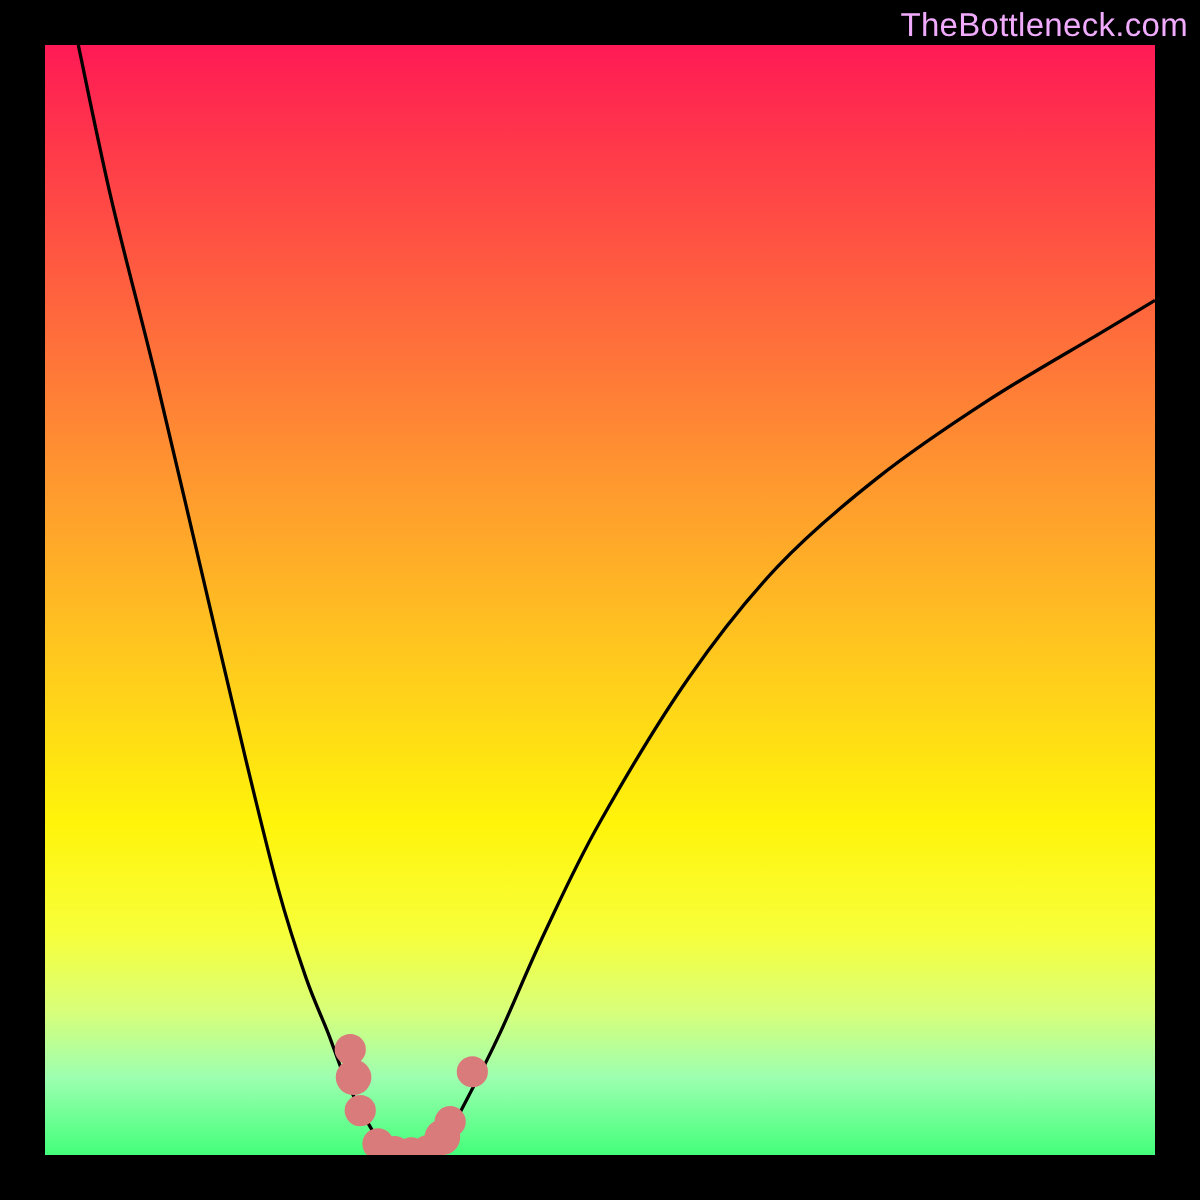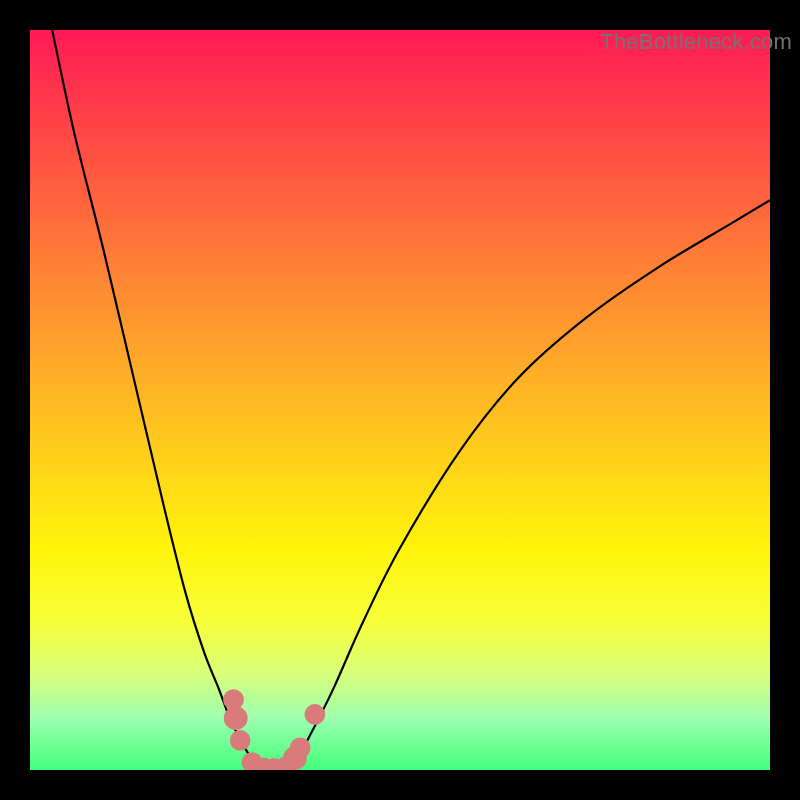--- a/index.html
+++ b/index.html
@@ -27,26 +27,25 @@
       #f7ff3a 80%,
       #d8ff7a 87%,
       #9dffb0 93%,
       #43ff7a 100%
     );
   }
   .watermark {
     position: absolute;
     top: 4px;
     right: 8px;
-    color: #737373;
+    color: #f0abfc;
     font-size: 22px;
     font-weight: 500;
     letter-spacing: 0.2px;
     z-index: 5;
-    margin-top: 25px;
   }
   svg.plot {
     position: absolute;
     left: 0;
     top: 0;
     width: 740px;
     height: 740px;
     z-index: 2;
   }
   .marker {

